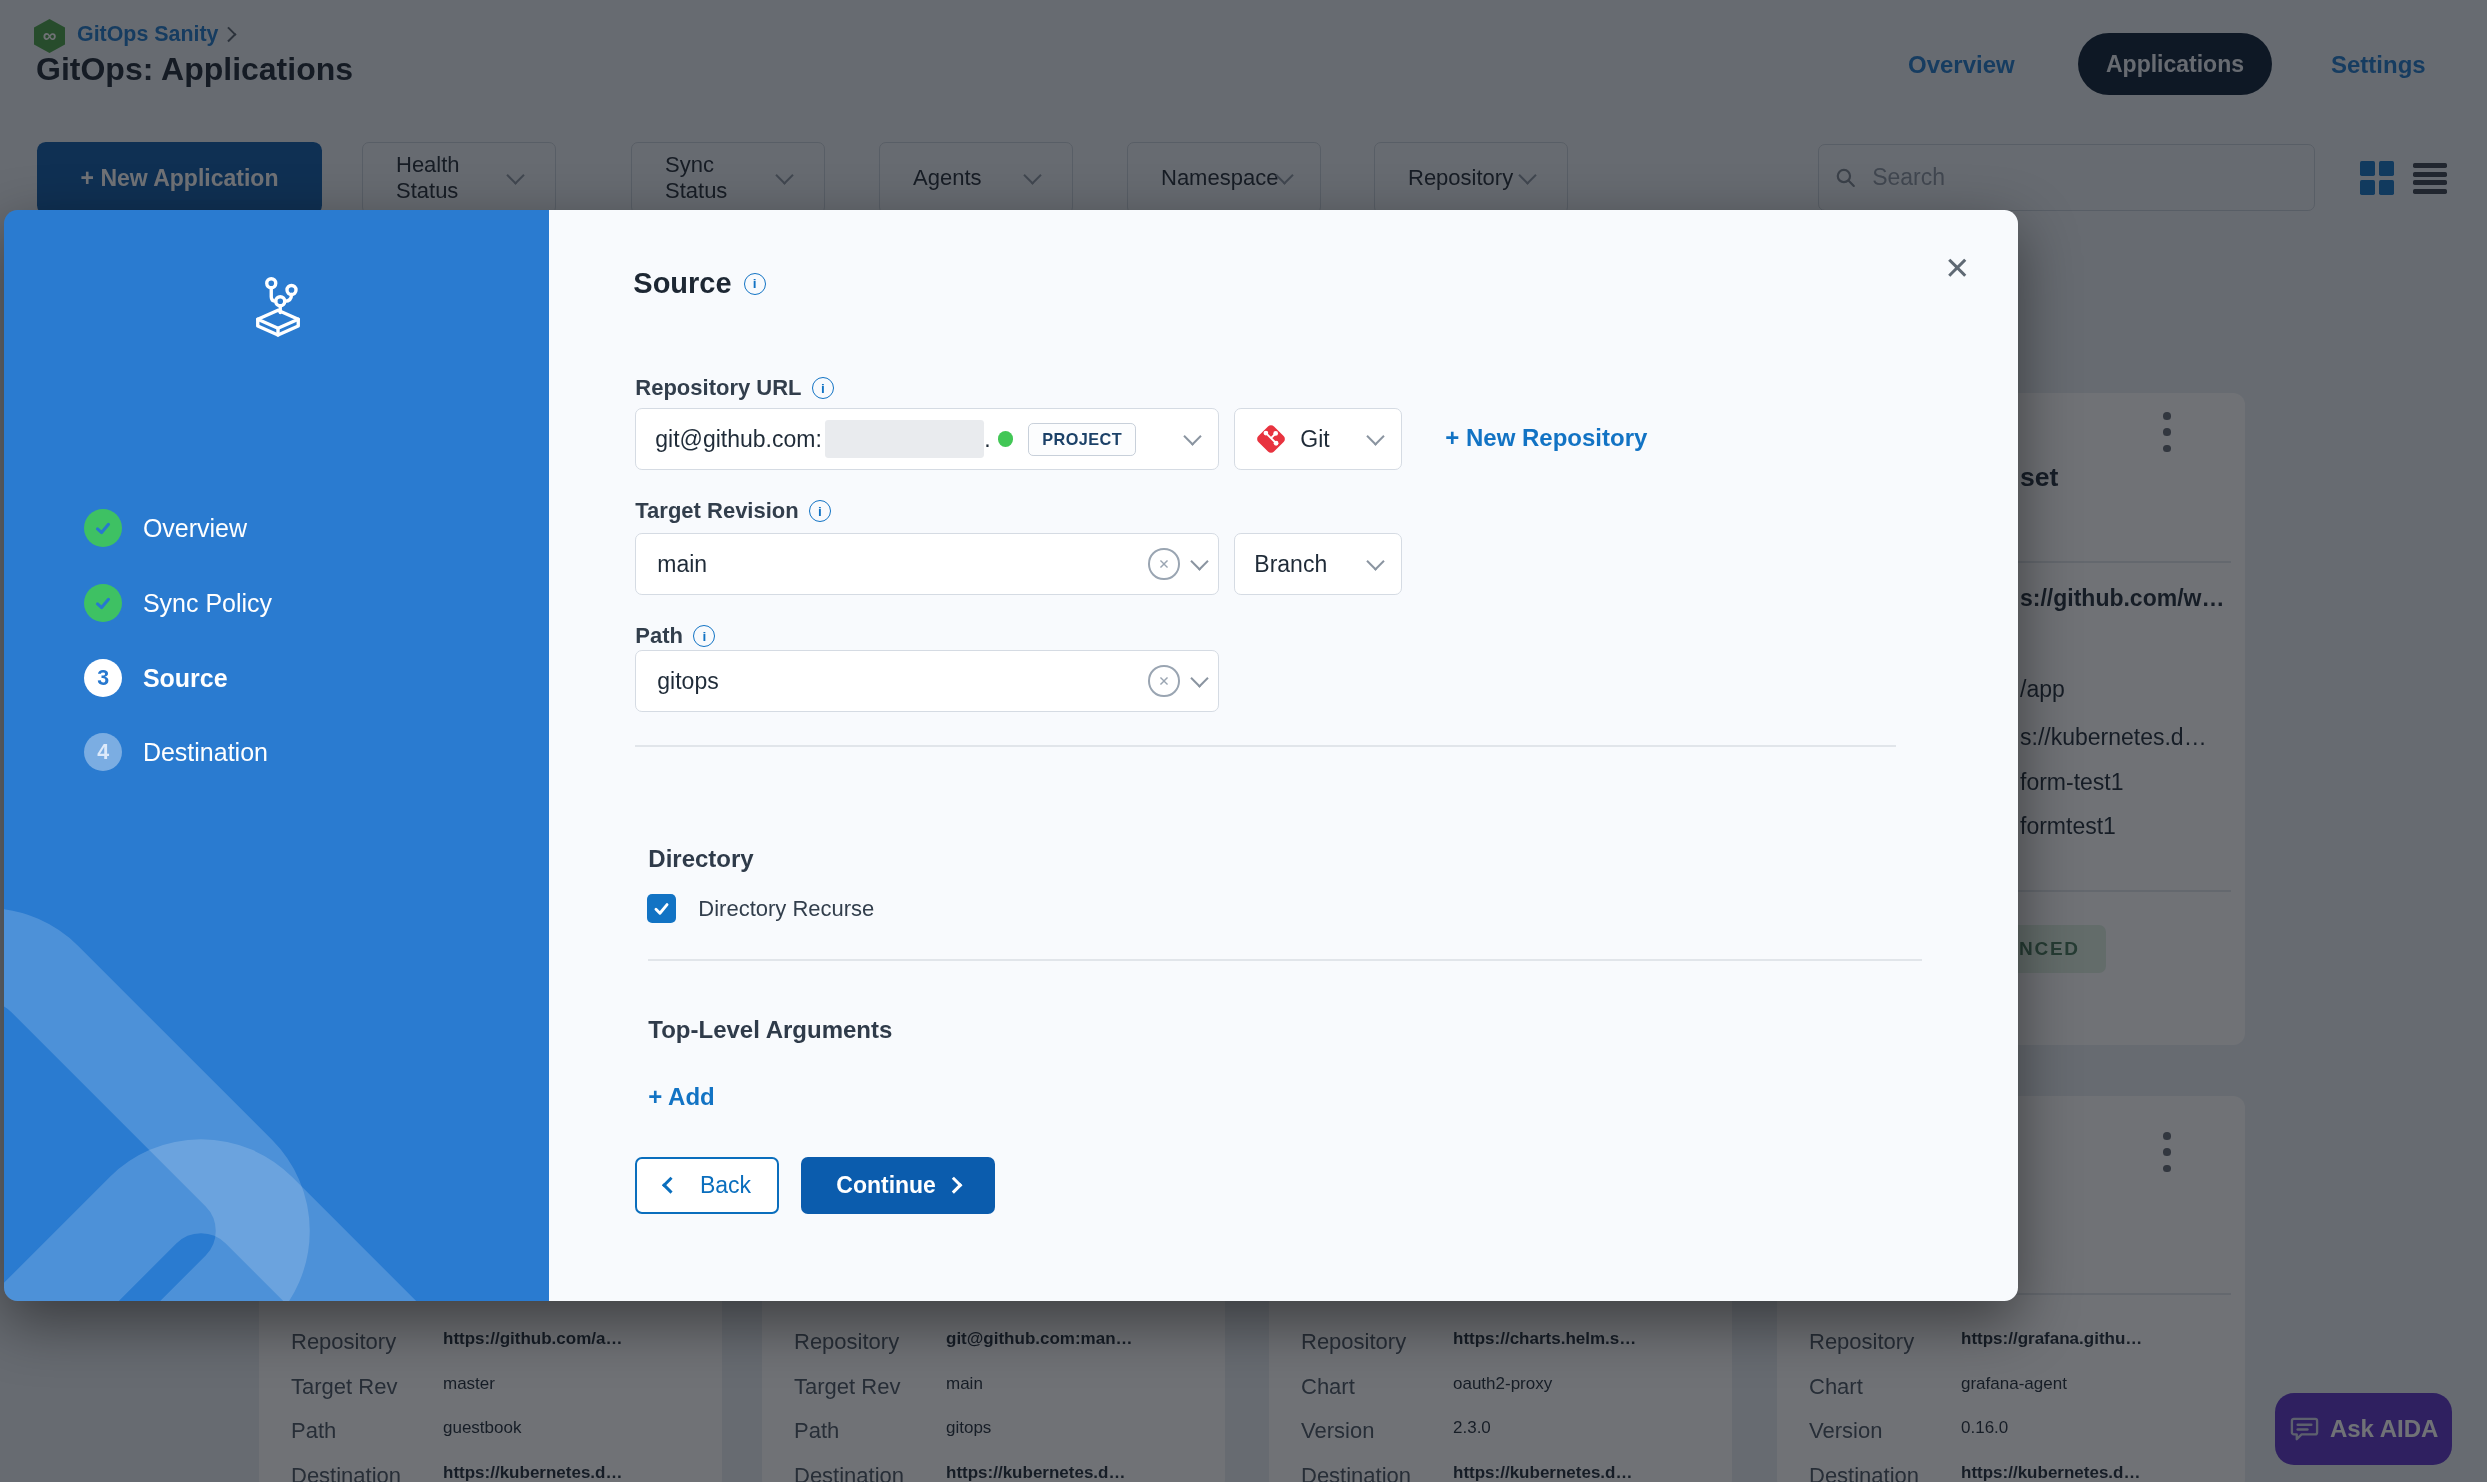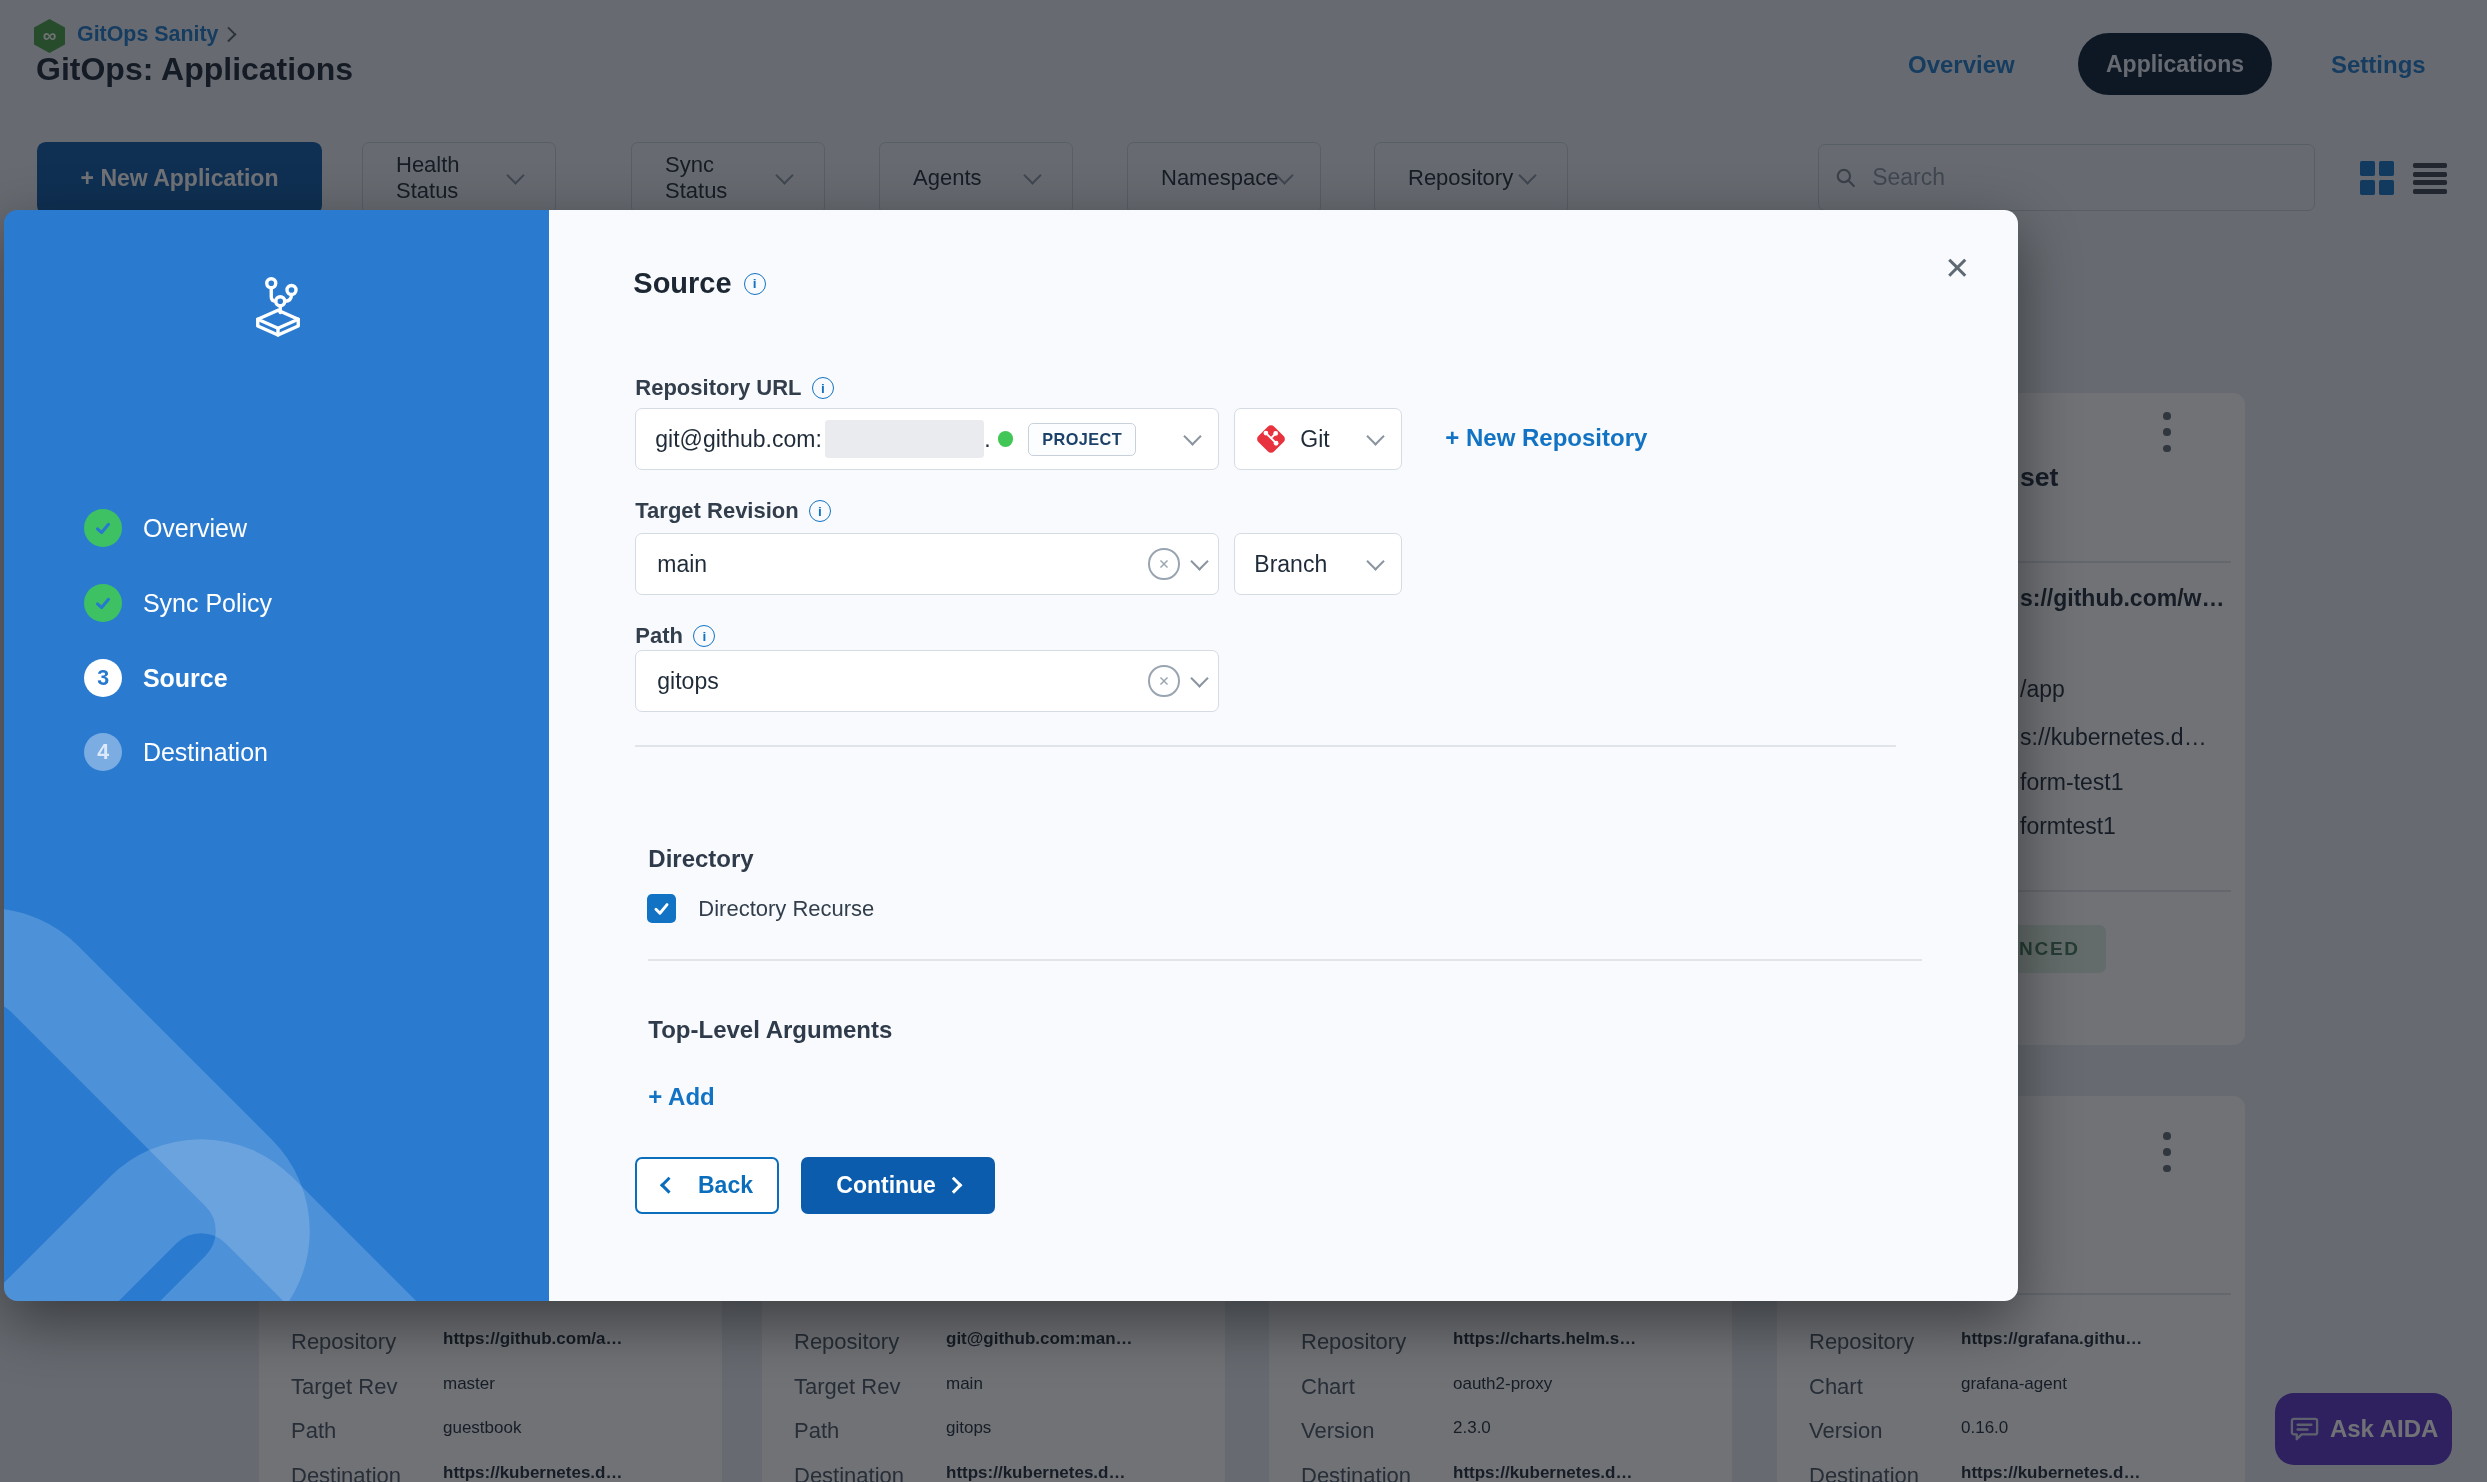--- a/index.html
+++ b/index.html
@@ -78,21 +78,21 @@
   .gdot{width:15.4px;height:15.4px;border-radius:50%;background:#42c756;margin-left:6.9px;flex:none;}
   .pbadge{margin-left:15.4px;border:1.7px solid #c8d0da;border-radius:5.1px;background:#fcfdfe;
     padding:6px 13px;font-size:16.3px;font-weight:bold;letter-spacing:0.4px;color:#1b4168;flex:none;}
   .sp{flex:1;}
   .clearx{width:27.4px;height:27.4px;border:2.1px solid #9aa5b2;border-radius:50%;color:#9aa5b2;
     display:flex;align-items:center;justify-content:center;font-size:13.7px;flex:none;margin-right:13.7px;}
   .blue-link{color:#1273c4;font-size:24px;font-weight:600;}
   .sect{font-size:24px;font-weight:600;color:#2f3b4a;}
   .cbx{width:29px;height:29px;border-radius:5.1px;background:#1273c4;display:flex;align-items:center;justify-content:center;}
   .btn-back{left:86px;top:947px;width:144px;height:57px;border:2.1px solid #0a6ebd;border-radius:6.9px;
-    display:flex;align-items:center;justify-content:center;gap:24px;color:#0a6ebd;font-size:23px;font-weight:700;background:#fff;box-sizing:border-box;}
+    display:flex;align-items:center;justify-content:center;gap:24px;color:#0a6ebd;font-size:23px;font-weight:400;background:#fff;box-sizing:border-box;}
   .btn-cont{left:252px;top:947px;width:194px;height:57px;background:#0b5cad;border-radius:6.9px;
     display:flex;align-items:center;justify-content:center;gap:12px;color:#fff;font-size:23px;font-weight:700;}
   .bchev{width:9.4px;height:9.4px;border-right:3px solid currentColor;border-bottom:3px solid currentColor;display:inline-block;}
   .bchev.left{transform:rotate(135deg);}
   .bchev.right{transform:rotate(-45deg);}
   input.txt{border:none;outline:none;background:transparent;font-size:23px;color:#1f2b38;flex:1;
     font-family:"Liberation Sans",sans-serif;}
 </style>
 </head>
 <body>

